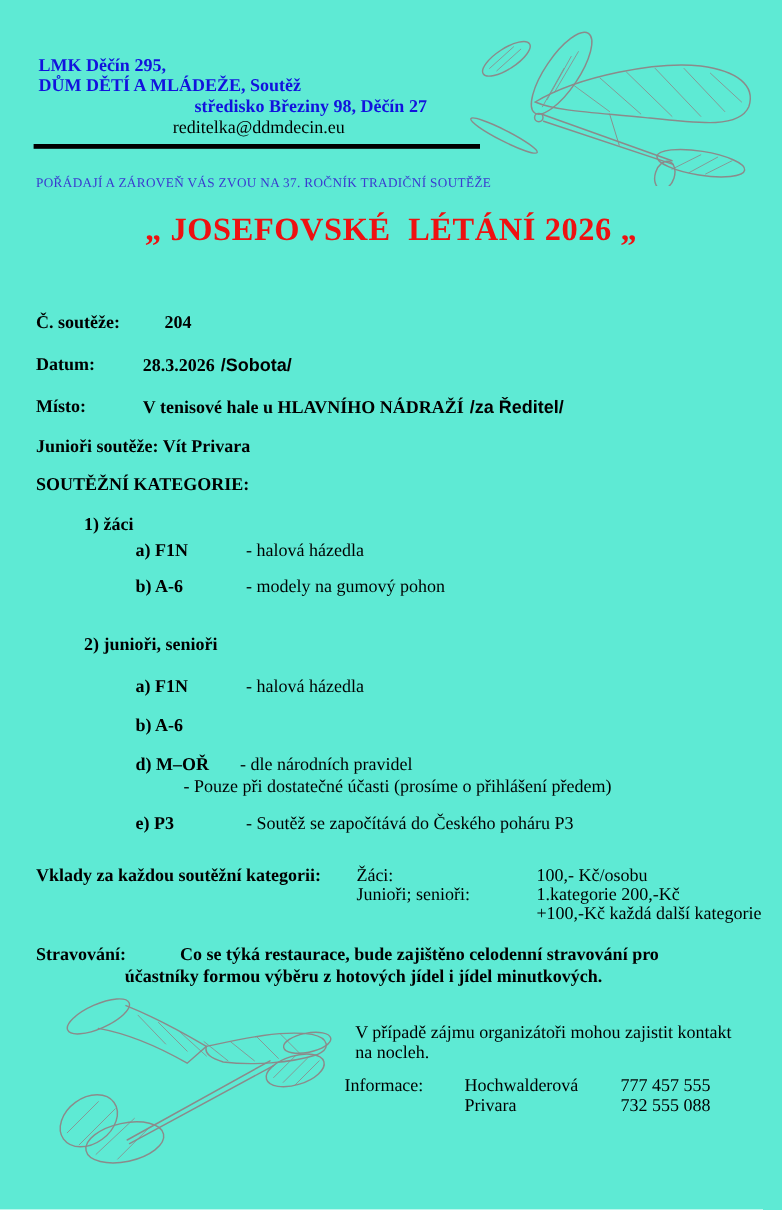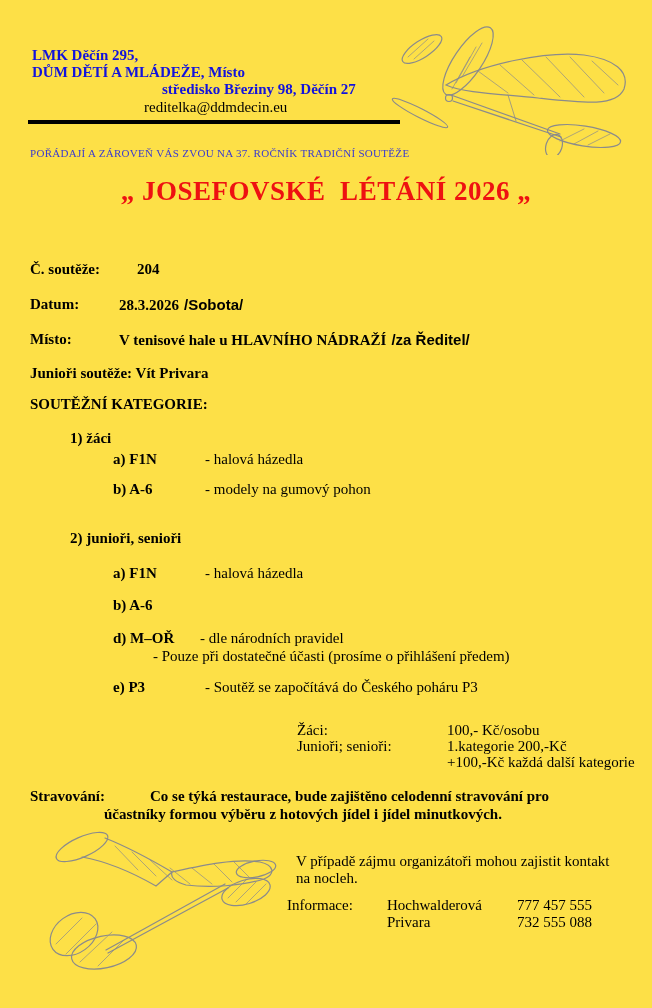--- a/index.html
+++ b/index.html
@@ -1,19 +1,19 @@
 <!DOCTYPE html>
 <html><head>
 <meta charset="utf-8">
 <style>
   html,body{margin:0;padding:0;background:#ffffff;}
   .page{
     position:relative;
     width:652px;height:1008px;
-    background:#fde047;
+    background:#5eead4;
     font-family:"Liberation Serif", serif;
     color:#000000;
     overflow:hidden;
   }
   .abs{position:absolute;white-space:nowrap;}
   .blue{color:#1212dd;font-weight:bold;}
   .b{font-weight:bold;}
   .fs15{font-size:15px;}
   .sans{font-family:"Liberation Sans", sans-serif;}
   .announce{color:#3a3ad0;font-size:11px;letter-spacing:0.3px;}
@@ -26,21 +26,21 @@
   }
   .rule{left:28px;top:120px;width:372px;height:4px;background:#000000;}
   .sketch{pointer-events:none;}
 </style>
 </head>
 <body>
 
 <div class="page">
 
   <div class="abs blue fs15" style="left:32px;top:47px;">LMK Děčín 295,</div>
-  <div class="abs blue fs15" style="left:32px;top:64px;">DŮM DĚTÍ A MLÁDEŽE, Místo</div>
+  <div class="abs blue fs15" style="left:32px;top:64px;">DŮM DĚTÍ A MLÁDEŽE, Soutěž</div>
   <div class="abs blue fs15" style="left:162px;top:81px;">středisko Březiny 98, Děčín 27</div>
   <div class="abs fs15" style="left:144px;top:99px;">reditelka@ddmdecin.eu</div>
   <div class="abs rule"></div>
 
   <svg class="abs sketch" style="left:388px;top:5px;" width="264" height="150" viewBox="0 0 264 150">
     <g stroke="#8b8b8b" fill="none" stroke-width="1.2" stroke-linecap="round">
       <ellipse cx="34" cy="44" rx="23" ry="8.5" transform="rotate(-33 34 44)"></ellipse>
       <path d="M20 52 L40 34 M26 54 L46 36" stroke-width="0.7"></path>
       <ellipse cx="80" cy="56" rx="40" ry="14" transform="rotate(-56 80 56)"></ellipse>
       <path d="M68 78 L88 42 M74 72 L94 38 M64 84 L82 52" stroke-width="0.7"></path>
@@ -85,20 +85,21 @@
   <div class="abs b fs15" style="left:70px;top:530px;">2) junioři, senioři</div>
   <div class="abs b fs15" style="left:113px;top:565px;">a) F1N</div>
   <div class="abs fs15" style="left:205px;top:565px;">- halová házedla</div>
   <div class="abs b fs15" style="left:113px;top:597px;">b) A-6</div>
   <div class="abs b fs15" style="left:113px;top:630px;">d) M–OŘ</div>
   <div class="abs fs15" style="left:200px;top:630px;">- dle národních pravidel</div>
   <div class="abs fs15" style="left:153px;top:648px;">- Pouze při dostatečné účasti (prosíme o přihlášení předem)</div>
   <div class="abs b fs15" style="left:113px;top:679px;">e) P3</div>
   <div class="abs fs15" style="left:205px;top:679px;">- Soutěž se započítává do Českého poháru P3</div>
 
+  <div class="abs b fs15" style="left:30px;top:722px;">Vklady za každou soutěžní kategorii:</div>
   <div class="abs fs15" style="left:297px;top:722px;">Žáci:</div>
   <div class="abs fs15" style="left:447px;top:722px;">100,- Kč/osobu</div>
   <div class="abs fs15" style="left:297px;top:738px;">Junioři; senioři:</div>
   <div class="abs fs15" style="left:447px;top:738px;">1.kategorie 200,-Kč</div>
   <div class="abs fs15" style="left:447px;top:754px;">+100,-Kč každá další kategorie</div>
 
   <div class="abs b fs15" style="left:30px;top:788px;">Stravování:</div>
   <div class="abs b fs15" style="left:150px;top:788px;">Co se týká restaurace, bude zajištěno celodenní stravování pro</div>
   <div class="abs b fs15" style="left:104px;top:806px;">účastníky formou výběru z hotových jídel i jídel minutkových.</div>
 

